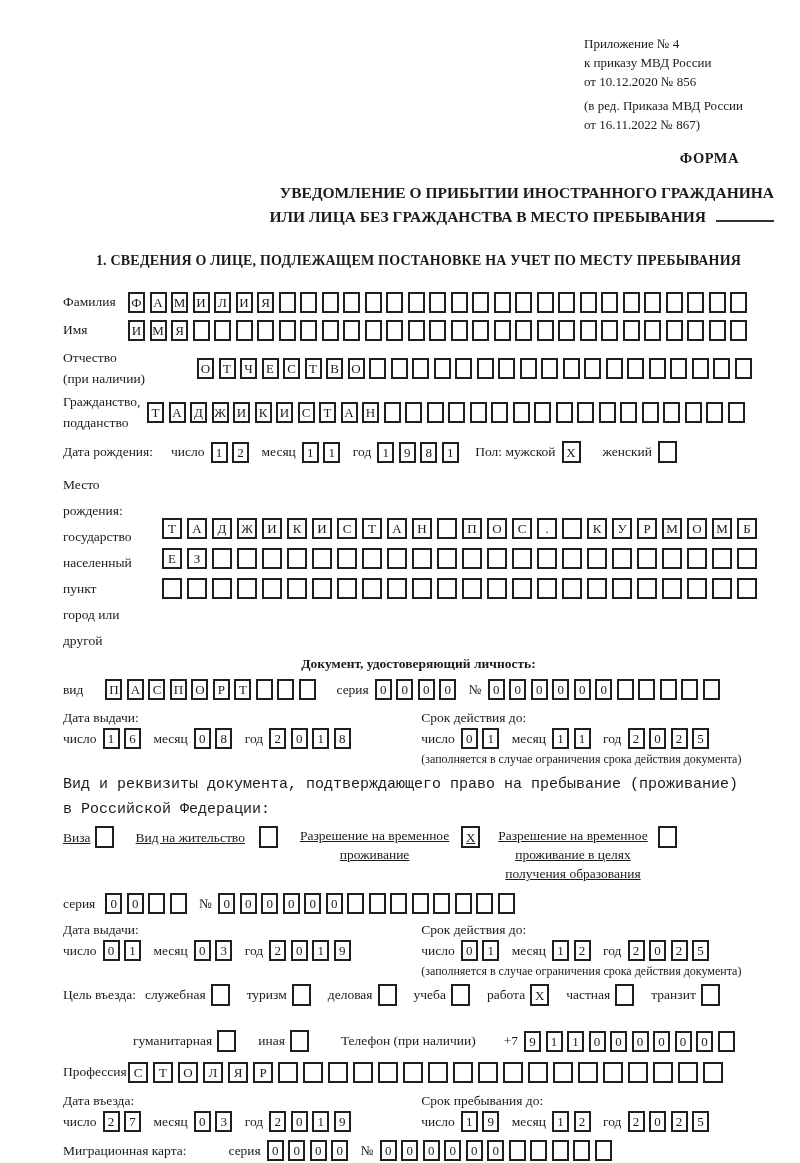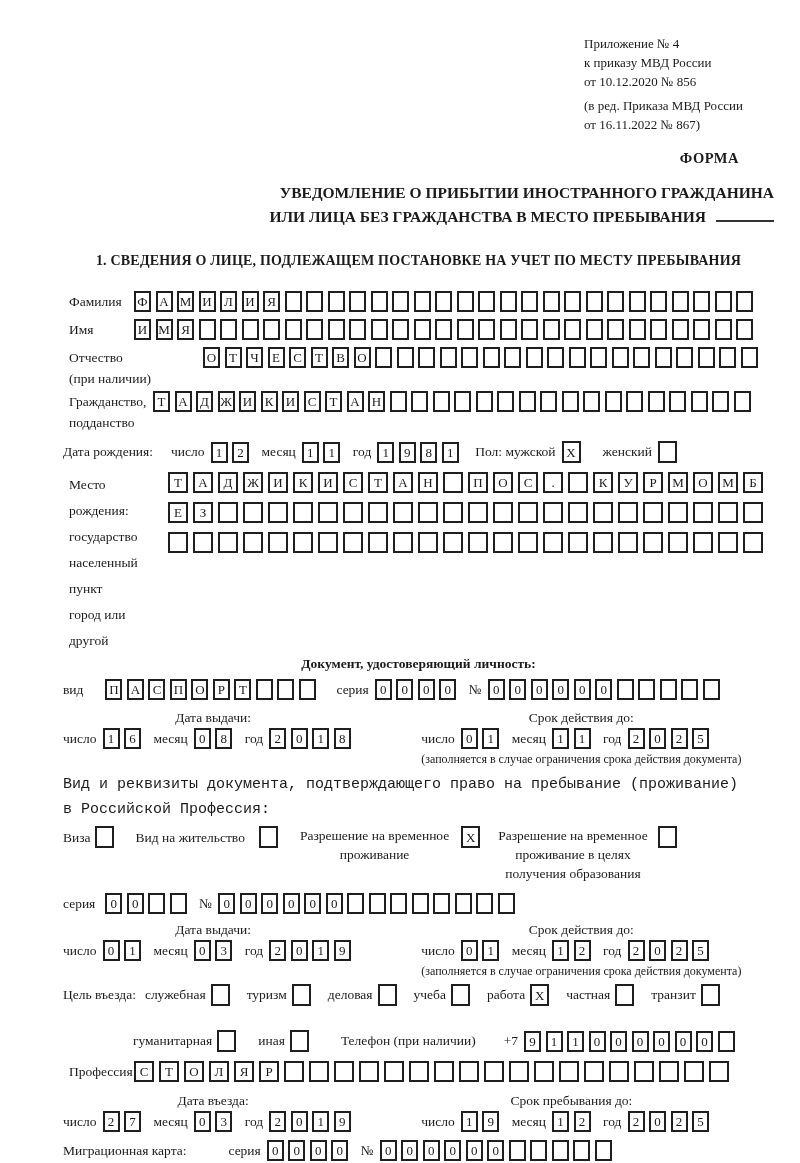--- a/index.html
+++ b/index.html
@@ -15,21 +15,21 @@
     margin:0 auto;
   }
   
   .annex{margin-left:auto;width:190px;font-size:13px;line-height:19px;}
   .annex .gap{height:5px;}
   .forma{text-align:right;padding-right:35px;font-weight:bold;font-size:14.5px;margin-top:16px;letter-spacing:.5px;}
   .title{margin-top:14px;text-align:right;font-weight:bold;font-size:15.5px;line-height:24px;}
   .title-underline{display:inline-block;width:58px;border-bottom:2.5px solid #333;height:14px;margin-left:10px;}
   .section-heading{margin-top:24px;margin-bottom:22px;text-align:center;font-weight:bold;font-size:14px;letter-spacing:.2px;}
   
-  .frow{display:flex;align-items:flex-start;margin-bottom:6px;font-size:13.5px;margin-left:6px;}
+  .frow{display:flex;align-items:center;margin-bottom:6px;font-size:13.5px;}
   .flabel{flex:none;line-height:22px;}
   .sub{line-height:20px;}
   .cells{display:flex;flex:none;}
   .cell{
     flex:none;display:inline-block;box-sizing:border-box;
     width:17px;height:21px;border:2px solid #1f1f1f;margin-right:4.5px;
     text-align:center;font-size:13px;line-height:18px;font-family:"Liberation Serif",serif;
     background:#fff;
   }
   .wide .cell{width:20px;margin-right:5px;}
@@ -38,26 +38,26 @@
   .w65{width:65px;}.w134{width:134px;}.w84{width:84px;}.w99{width:99px;}.w85{width:85px;}
   .stack{display:flex;flex-direction:column;}
   .stack .cells{margin-bottom:9px;}
   
   .inline-bits{display:flex;align-items:center;font-size:13.5px;}
   .inline-bits .t{margin:0 6px 0 0;}
   .inline-bits .cells{margin-right:8px;}
   .doc-heading{text-align:center;font-weight:bold;font-size:13.5px;margin:2px 0 7px 0;}
   .datepair{display:flex;margin-bottom:4px;font-size:13.5px;}
   .dp-col{display:flex;flex-direction:column;}
-  .dp-title{text-align:center;line-height:20px;}
+  .dp-title{line-height:20px;}
   .dp-note{font-size:12px;line-height:17px;text-align:right;margin-top:2px;white-space:nowrap;}
   .intro{font-size:15px;line-height:25px;font-family:Liberation Mono, monospace;}
   
   .res-row{display:flex;align-items:flex-start;margin-top:4px;margin-bottom:10px;font-size:13.5px;}
-  .res-opt{display:flex;align-items:flex-start;}
+  .res-opt{display:flex;align-items:flex-start;text-decoration:underline;}
   .res-text{text-align:center;line-height:19px;}
   .res-text.left{text-align:left;}
   .mt2{margin-top:2px;}
   
   .purpose-pair{display:flex;align-items:center;}
   .purpose-pair .t{margin-right:5px;}
 </style>
 </head>
 <body>
 
@@ -422,21 +422,21 @@
             <span class="cell">0</span>
             <span class="cell">2</span>
             <span class="cell">5</span>
           </span>
       </div>
       <div class="dp-note">(заполняется в случае ограничения срока действия документа)</div>
     </div>
   </div>
 
   <div class="intro">Вид и реквизиты документа, подтверждающего право на пребывание (проживание)</div>
-  <div class="intro">в Российской Профессия:</div>
+  <div class="intro">в Российской Федерации:</div>
 
   <div class="res-row">
     <div class="res-opt">
       <span class="res-text left mt2">Виза</span>
       <span class="cells box" style="margin-left:4px;">
           <span class="cell"></span>
         </span>
     </div>
     <div class="res-opt" style="margin-left:22px;">
       <span class="res-text left mt2">Вид на жительство</span>

